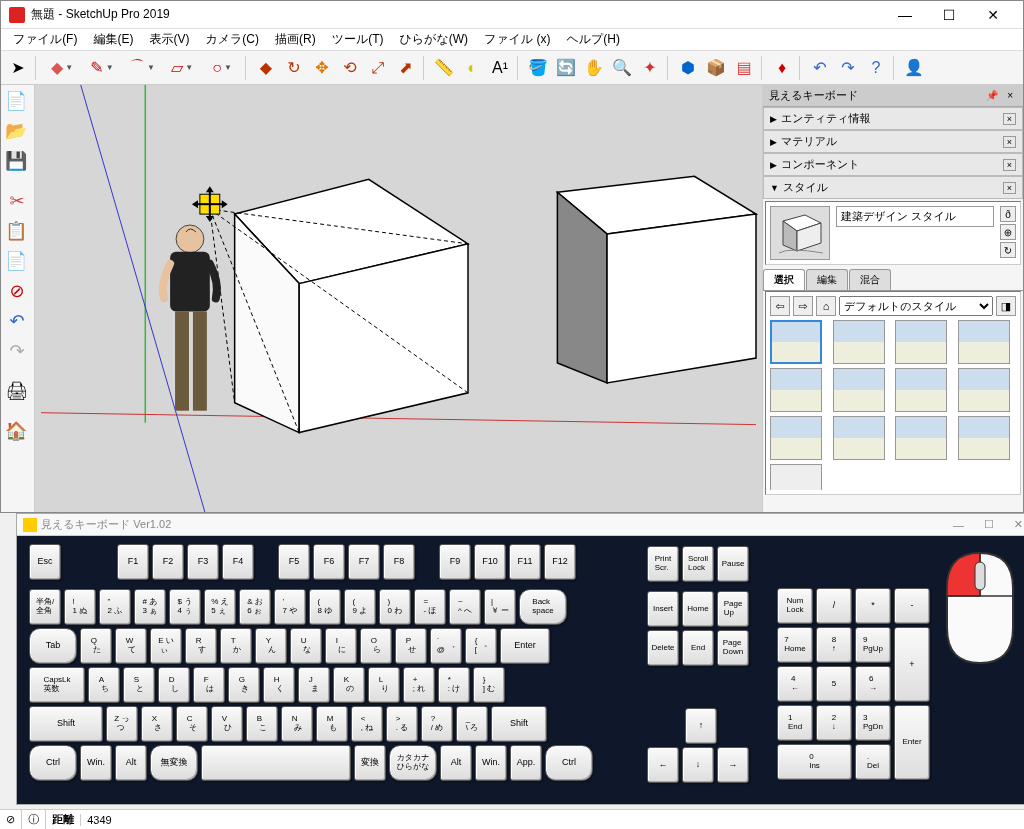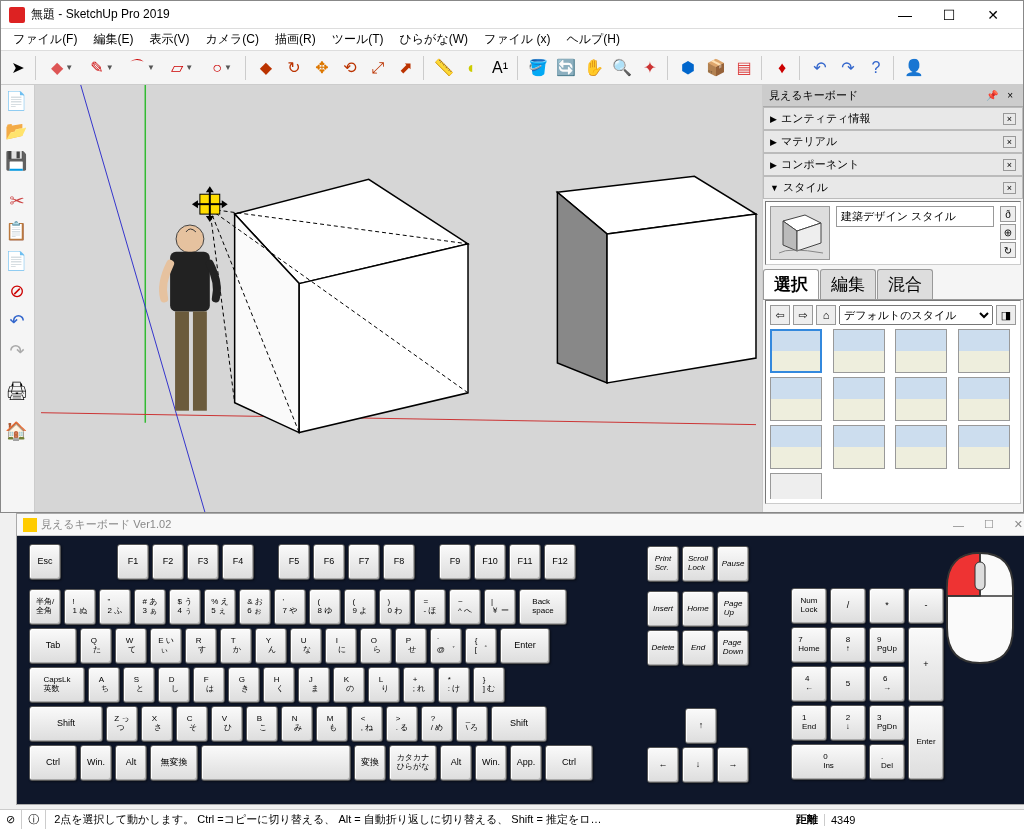--- a/index.html
+++ b/index.html
@@ -40,21 +40,21 @@
 
 .style-preview { display: flex; padding: 4px; gap: 6px; background: #fff; border: 1px inset #ccc; margin: 2px; }
 .style-thumb { width: 60px; height: 54px; background: #ddd; border: 1px solid #999; display: flex; align-items: center; justify-content: center; }
 .style-info { flex: 1; }
 .style-info .name { background: #fff; border: 1px solid #999; padding: 2px 4px; margin-bottom: 2px; font-size: 11px; }
 .style-info .desc { font-size: 10px; line-height: 1.3; }
 .style-side { display: flex; flex-direction: column; gap: 2px; }
 .style-side div { width: 16px; height: 16px; border: 1px solid #999; background: #eee; font-size: 10px; display: flex; align-items: center; justify-content: center; cursor: pointer; }
 
 .tabs { display: flex; background: #f5f5f5; border-bottom: 1px solid #999; margin-top: 2px; }
-.tab { padding: 3px 10px; border: 1px solid #999; border-bottom: none; background: #ddd; margin-right: 1px; cursor: pointer; font-size: 17px; border-radius: 3px 3px 0 0; }
+.tab { padding: 3px 10px; border: 1px solid #999; border-bottom: none; background: #ddd; margin-right: 1px; cursor: pointer; font-size: 10px; border-radius: 3px 3px 0 0; }
 .tab.active { background: #fff; font-weight: bold; }
 
 .style-browser { background: #fff; padding: 4px; border: 1px inset #ccc; margin: 0 2px; }
 .style-nav { display: flex; align-items: center; gap: 3px; margin-bottom: 4px; }
 .style-nav button { width: 20px; height: 20px; border: 1px solid #999; background: #eee; cursor: pointer; font-size: 11px; }
 .style-nav select { flex: 1; height: 20px; font-size: 11px; }
 .style-grid { display: grid; grid-template-columns: repeat(4, 1fr); gap: 4px; max-height: 170px; overflow-y: auto; }
 .style-cell { width: 52px; height: 44px; background: linear-gradient(#cde 50%, #eed 50%); border: 1px solid #999; cursor: pointer; display:flex; align-items:center; justify-content:center; }
 .style-cell.sel { border: 2px solid #38d; }
 
@@ -62,31 +62,31 @@
 .kbd-window { position: absolute; top: 513px; left: 16px; width: 1024px; height: 292px; background: #0f172a; border: 1px solid #aaa; }
 .kbd-titlebar { height: 22px; display: flex; align-items: center; padding: 0 6px; background: #f8f8f8; border-bottom: 1px solid #ccc; color: #888; font-size: 11px; }
 .kbd-titlebar .icon { width: 14px; height: 14px; background: #fc0; margin-right: 4px; }
 .kbd-titlebar .spacer { flex: 1; }
 .kbd-menubar { height: 18px; padding: 0 6px; font-size: 11px; color: #888; }
 
 .keyboard { position: relative; padding: 8px 12px; }
 .kbd-row { display: flex; gap: 3px; margin-bottom: 3px; }
 .key { background: linear-gradient(#fafafa, #ddd); border: 1px solid #555; border-radius: 3px; box-shadow: inset -1px -1px 0 #aaa, inset 1px 1px 0 #fff, 1px 1px 2px rgba(0,0,0,0.4); display: flex; flex-direction: column; justify-content: center; align-items: center; font-size: 9px; cursor: pointer; height: 36px; min-width: 32px; padding: 2px; line-height: 1.1; }
 .key.small { font-size: 8px; }
-.key.w15 { min-width: 48px; }
+.key.w15 { min-width: 48px; border-radius: 11px; }
 .key.w175 { min-width: 56px; }
 .key.w225 { min-width: 74px; }
 .key.space { min-width: 150px; }
 .key.enter { min-width: 50px; height: 36px; }
 .gap { width: 18px; }
 
-.kbd-cluster { position: absolute; top: 10px; left: 630px; font-style: italic; }
+.kbd-cluster { position: absolute; top: 10px; left: 630px; }
 .numpad { position: absolute; top: 10px; left: 760px; }
 .np-grid { display: grid; grid-template-columns: repeat(4, 36px); gap: 3px; }
-.np-grid .key { min-width: 36px; margin-left: 14px; }
+.np-grid .key { min-width: 36px; }
 .np-grid .tall { grid-row: span 2; height: 75px; }
 .np-grid .wide { grid-column: span 2; min-width: 75px; }
 
 .mouse { position: absolute; top: 12px; right: 16px; width: 86px; height: 120px; }
 
 
 .statusbar { position: absolute; bottom: 0; left: 0; width: 1024px; height: 20px; background: #fff; border-top: 1px solid #ccc; display: flex; align-items: center; font-size: 11px; }
 .statusbar .sect { padding: 0 6px; border-right: 1px solid #ccc; height: 100%; display: flex; align-items: center; }
 .statusbar .hint { flex: 1; padding: 0 8px; }
 .statusbar .dist-label { padding: 0 6px; font-weight: bold; }
@@ -527,16 +527,15 @@
       <line x1="43" y1="5" x2="43" y2="48" stroke="#333" stroke-width="1.5"></line>
       <line x1="10" y1="48" x2="76" y2="48" stroke="#333" stroke-width="1.5"></line>
       <rect x="38" y="14" width="10" height="28" rx="5" fill="#ddd" stroke="#333"></rect>
     </svg>
   </div>
 </div>
 
 <div class="statusbar">
   <div class="sect">⊘</div>
   <div class="sect">ⓘ</div>
-  <div class="hint">2点を選択して動かします。 Ctrl =コピーに切り替える、 Alt = 自動折り返しに切り替える、 Shift = 推定をロ…</div>
   <div class="dist-label">距離</div>
   <div class="dist-val">4349</div>
 </div>
 
 </body></html>

